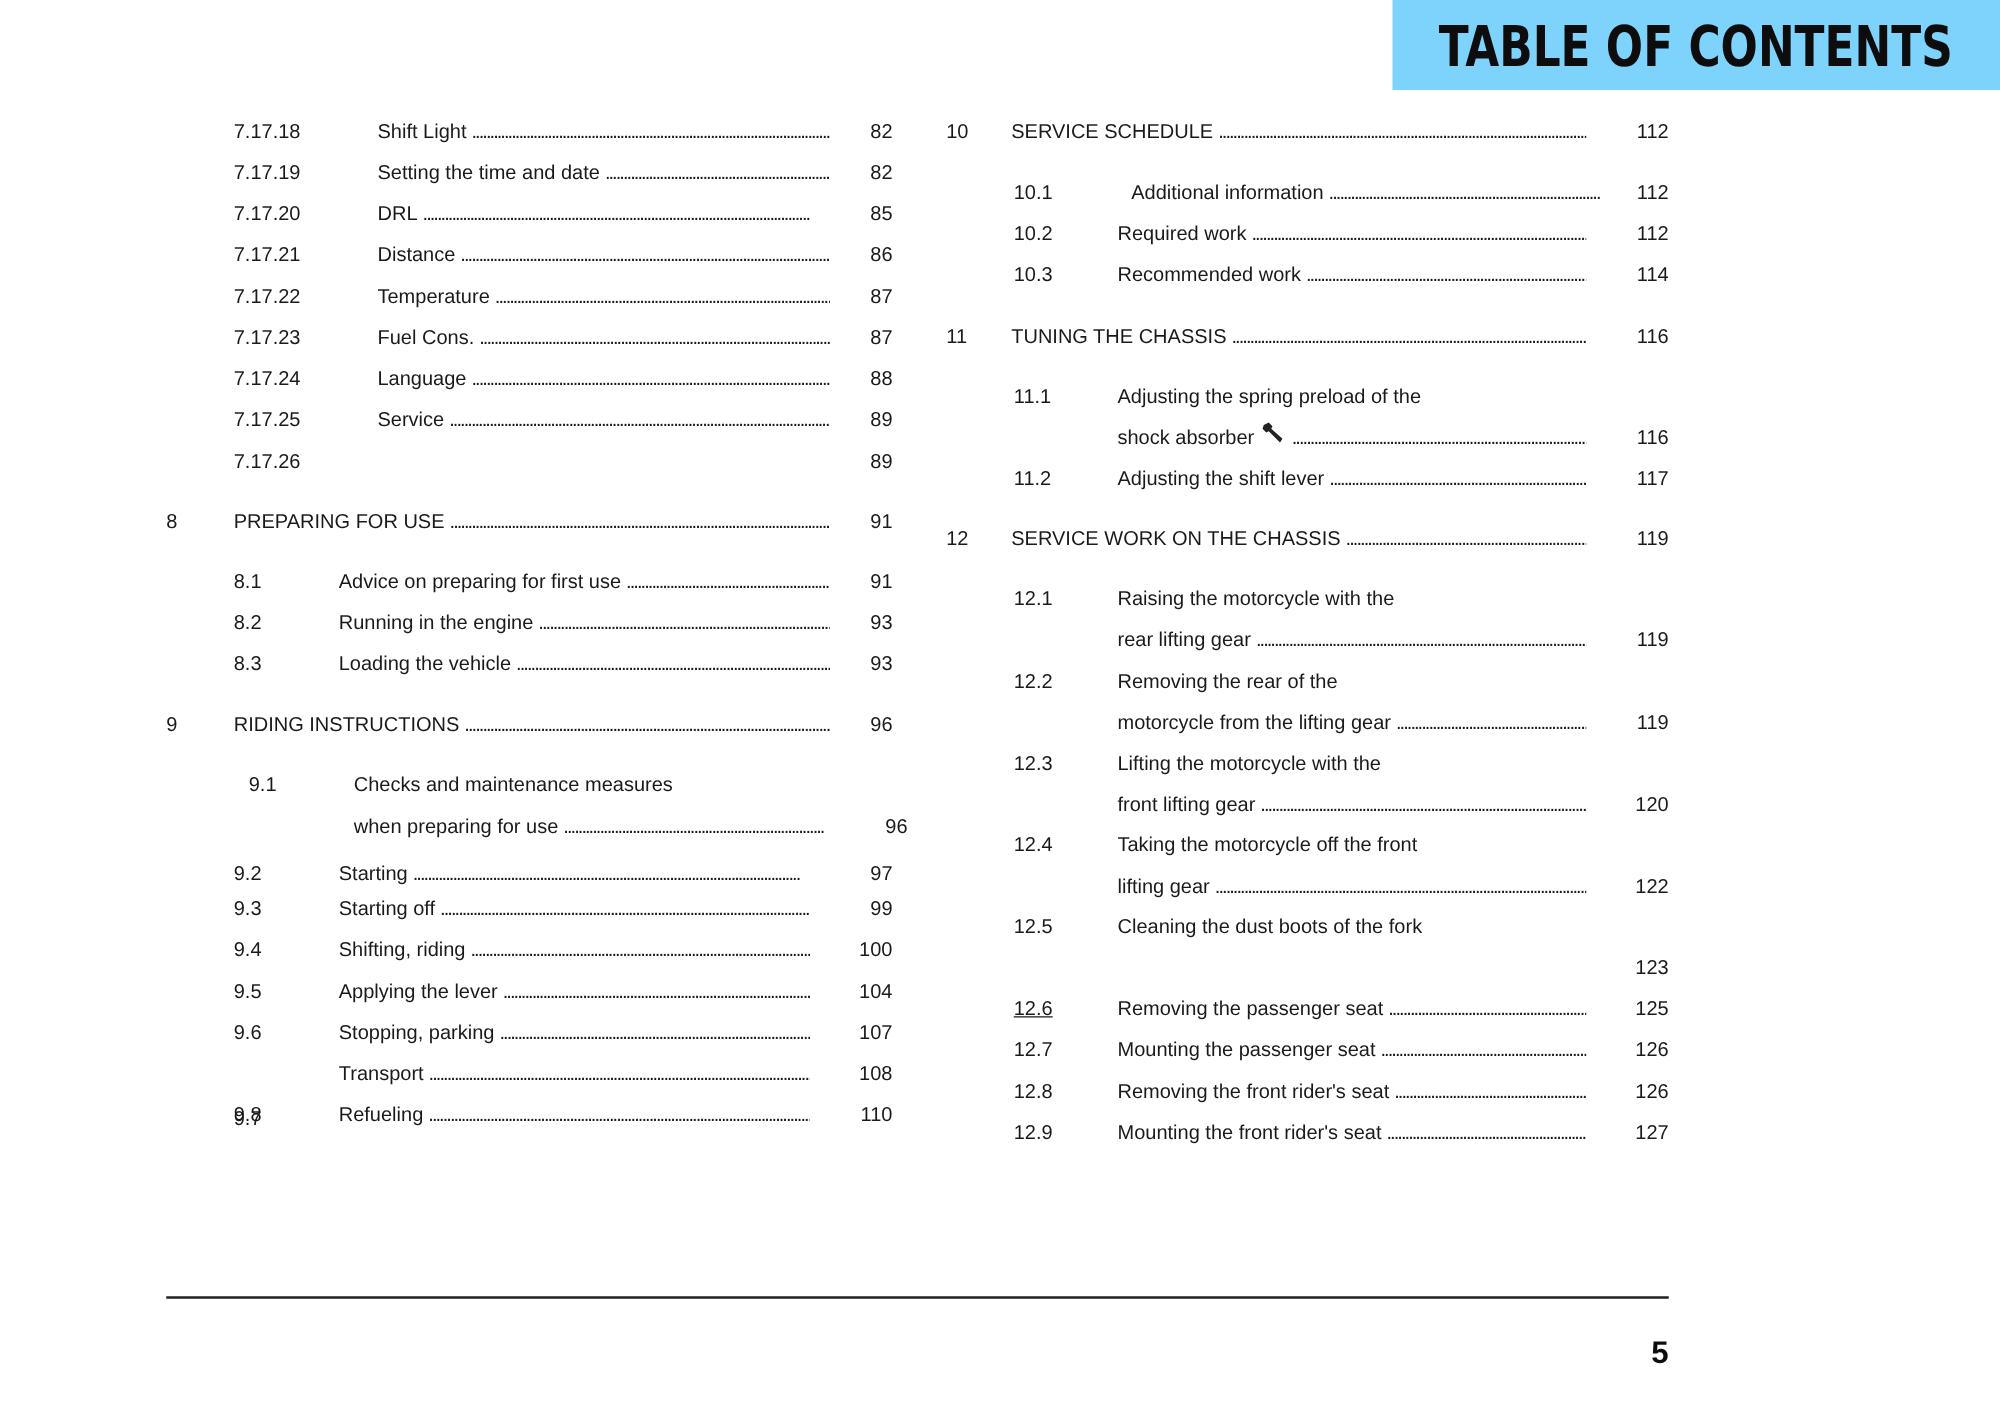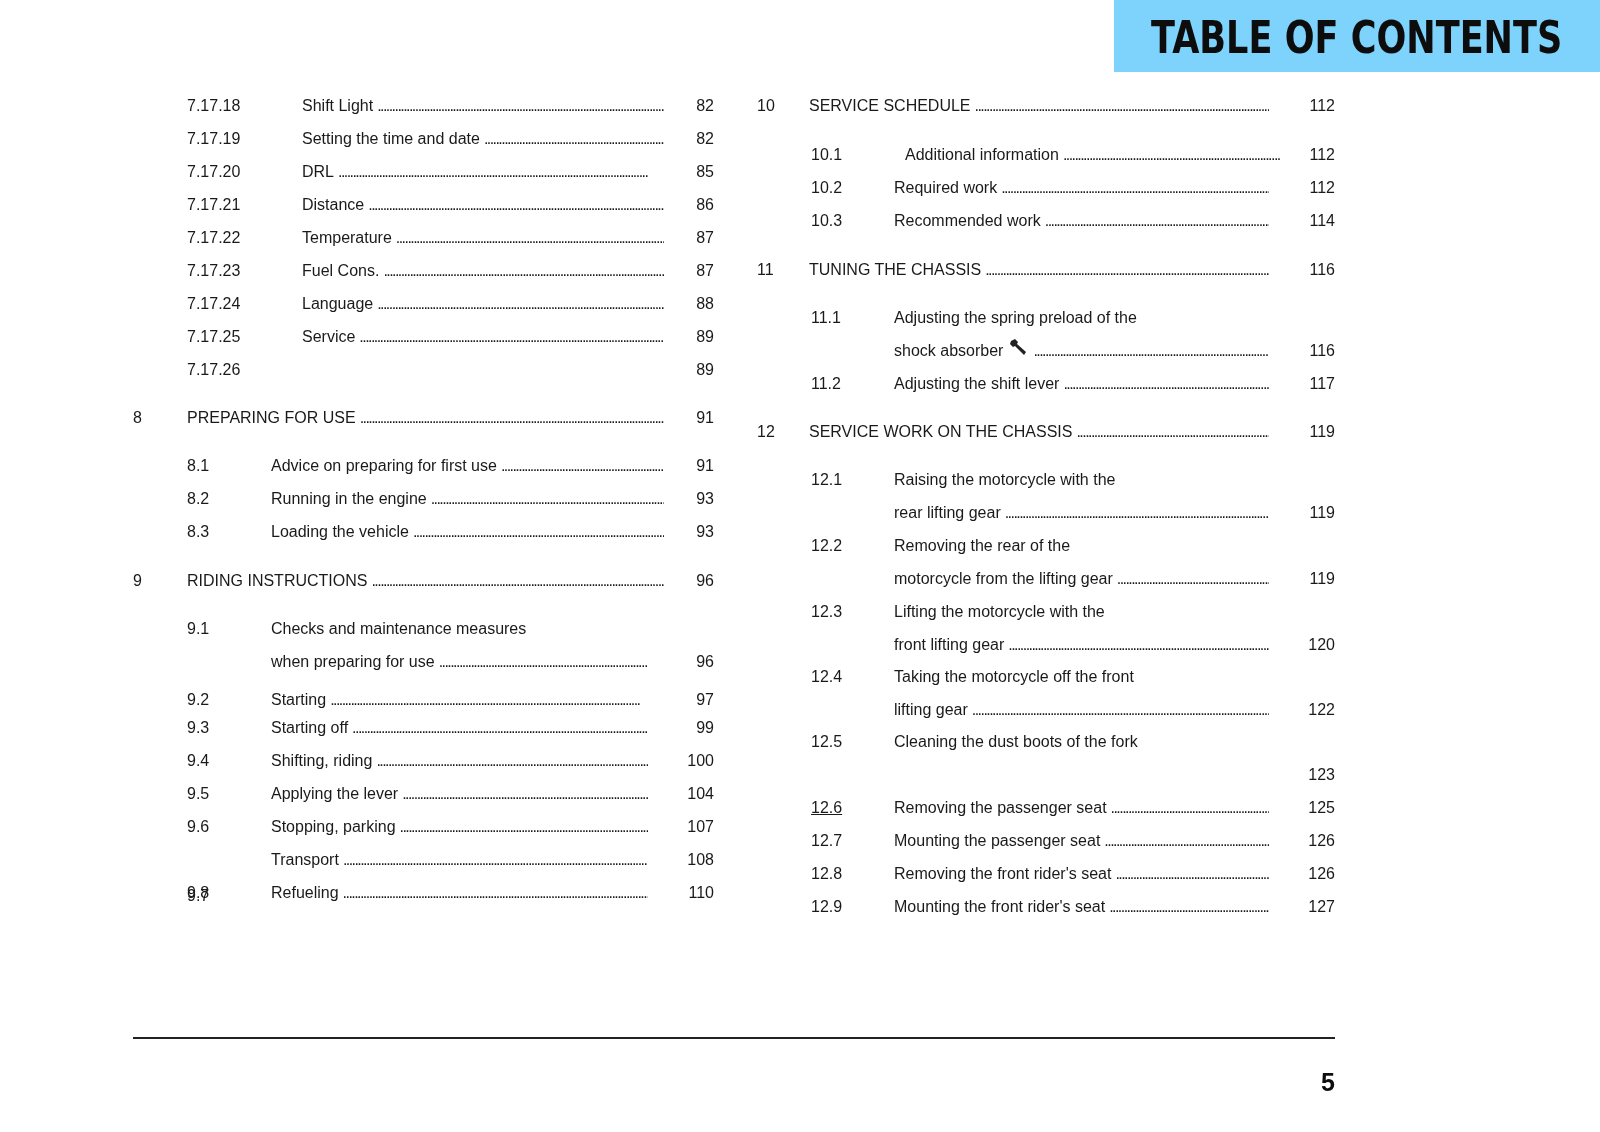--- a/index.html
+++ b/index.html
@@ -149,21 +149,21 @@
     <span class="page" style="left: 668px; width: 46px;">93</span>
   </div>
 <div class="row" style="left: 0px; top: 565px; width: 1600px;">
     <span class="num" style="left: 133px; top: 0px;">9</span>
     <div class="label-wrap" style="left: 187px; width: 481px;">
       <span class="label">RIDING INSTRUCTIONS</span>
       <span class="dots"></span>
     </div>
     <span class="page" style="left: 668px; width: 46px;">96</span>
   </div>
-<div class="row" style="left: 0px; top: 646px; width: 1540px;">
+<div class="row" style="left: 12px; top: 646px; width: 1540px;">
     <span class="num" style="left: 187px; top: -33px;">9.1</span>
     <span class="num" style="left: 271px; top: -33px;">Checks and maintenance measures</span>
     <div class="label-wrap" style="left: 271px; width: 381px;">
       <span class="label">when preparing for use</span>
       <span class="dots"></span>
     </div>
     <span class="page" style="left: 652px; width: 62px;">96</span>
   </div>
 <div class="row" style="left: 0px; top: 684px; width: 1600px;">
     <span class="num" style="left: 187px; top: 0px;">9.2</span>

